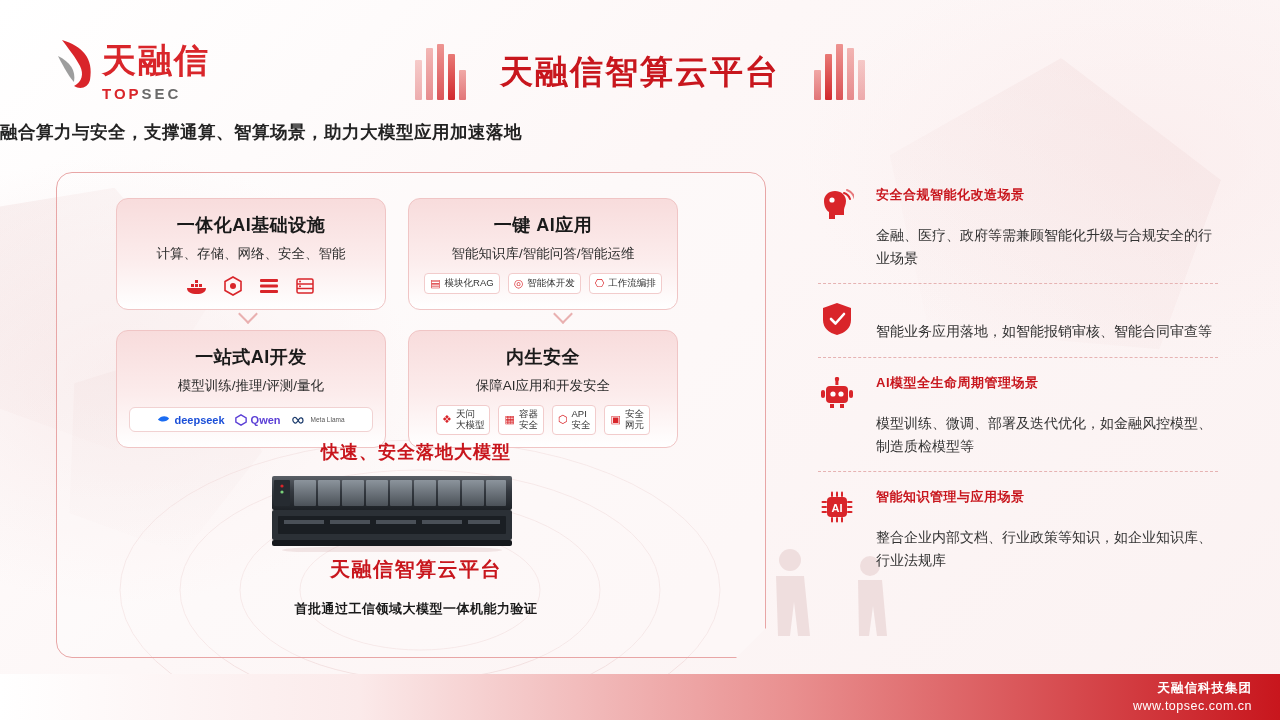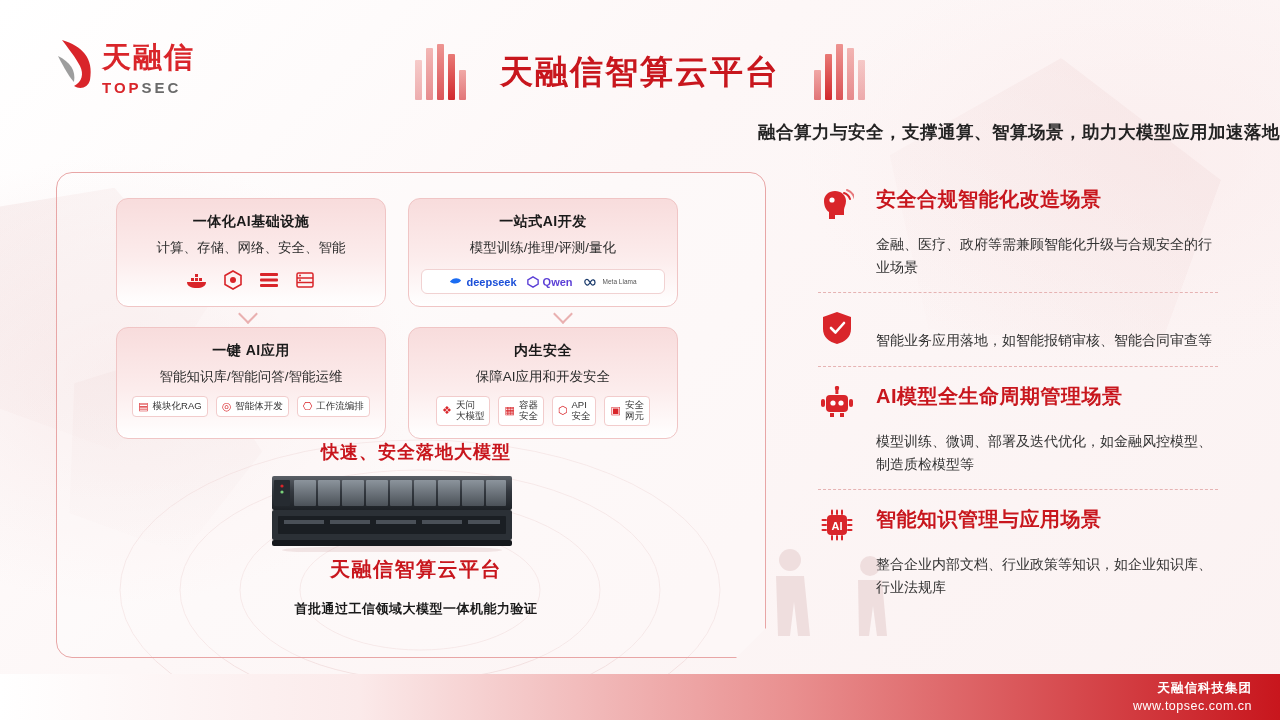--- a/index.html
+++ b/index.html
@@ -36,21 +36,21 @@
     position: absolute; right: 330px; bottom: 40px; width: 220px; height: 150px;
     opacity: .35; pointer-events: none;
   }
 
   
   .logo {
     position: absolute; left: 56px; top: 36px; width: 170px; height: 62px;
   }
   .logo-text { position: absolute; left: 46px; top: 2px; }
   .logo-cn {
-    font-size: 29px; font-weight: bold; color: #d9252a; letter-spacing: 2px;
+    font-size: 34px; font-weight: bold; color: #d9252a; letter-spacing: 2px;
     font-family: "Liberation Serif", serif;
   }
   .logo-en {
     font-size: 15px; font-weight: bold; letter-spacing: 3px; margin-top: 1px;
   }
   .logo-en .red { color: #d9252a; }
   .logo-en .gray { color: #6a6a6a; }
 
   .title-wrap {
     position: absolute; left: 0; right: 0; top: 44px;
@@ -66,21 +66,21 @@
   .bars.right span:nth-child(1){height:30px;opacity:.6}
   .bars.right span:nth-child(2){height:46px;opacity:.95}
   .bars.right span:nth-child(3){height:56px;opacity:.75}
   .bars.right span:nth-child(4){height:52px;opacity:.5}
   .bars.right span:nth-child(5){height:40px;opacity:.35}
   .main-title {
     font-size: 33px; font-weight: bold; color: #c8161d; letter-spacing: 2px;
     white-space: nowrap;
   }
   .subtitle {
-    position: absolute; left: 0; right: 0; top: 120px; text-align: right;
+    position: absolute; left: 0; right: 0; top: 120px; text-align: left;
     font-size: 17.5px; font-weight: bold; color: #232323; letter-spacing: .5px;
   }
 
   
   .left-panel {
     position: absolute; left: 56px; top: 172px; width: 710px; height: 486px;
     border: 1.4px solid #e8a6a6; border-radius: 16px;
     background: rgba(255,255,255,0.25);
     clip-path: polygon(0 0, 100% 0, 100% calc(100% - 30px), calc(100% - 30px) 100%, 0 100%);
   }
@@ -88,21 +88,21 @@
     position: absolute; left: 116px; top: 198px; width: 600px;
     display: grid; grid-template-columns: 270px 270px; gap: 20px 22px;
   }
   .card {
     border-radius: 12px; padding: 14px 12px 12px;
     background: linear-gradient(180deg, #f8dcdc 0%, #fcecec 55%, #ffffff 100%);
     border: 1px solid #f0c5c5;
     text-align: center;
     min-height: 100px;
   }
-  .card-title { font-size: 14px; font-weight: bold; color: #1a1a1a; letter-spacing: .5px; }
+  .card-title { font-size: 18px; font-weight: bold; color: #1a1a1a; letter-spacing: .5px; }
   .card-sub { font-size: 13.5px; color: #2d2d2d; margin-top: 8px; }
   .chip-row { display: flex; justify-content: center; gap: 8px; margin-top: 10px; flex-wrap: nowrap; }
   .chip {
     display: flex; align-items: center; gap: 4px;
     background: #ffffff; border: 1px solid #f2cccc; border-radius: 4px;
     padding: 3px 5px; font-size: 9.5px; color: #333; white-space: nowrap;
   }
   .chip .gl { color: #d9252a; font-size: 11px; line-height: 1; }
   .chip.two-line { flex-direction: row; }
   .chip.two-line .txt { display: flex; flex-direction: column; line-height: 1.15; text-align: left; }
@@ -142,21 +142,21 @@
 
   
   .right-list { position: absolute; left: 818px; top: 186px; width: 400px; }
   .scene { position: relative; padding: 0 0 14px 58px; }
   .scene + .scene { border-top: 1px dashed #e6b3b3; padding-top: 16px; }
   .scene-icon {
     position: absolute; left: 0; top: 0; width: 38px; height: 38px;
     display: flex; align-items: center; justify-content: center; color: #d9252a;
   }
   .scene + .scene .scene-icon { top: 16px; }
-  .scene-title { font-size: 20px; font-weight: bold; color: #c8161d; letter-spacing: .5px; }
+  .scene-title { font-size: 13px; font-weight: bold; color: #c8161d; letter-spacing: .5px; }
   .scene-desc { font-size: 14px; color: #333; line-height: 1.62; margin-top: 20px; }
 
   
   .footer {
     position: absolute; left: 0; bottom: 0; width: 1280px; height: 46px;
     background: linear-gradient(90deg, #ffffff 0%, #fbeaea 28%, #e98f8f 62%, #c8161d 100%);
   }
   .footer-text {
     position: absolute; right: 28px; top: 6px; text-align: right; color: #ffffff;
   }
@@ -264,59 +264,59 @@
                 <line x1="2" y1="12.5" x2="18" y2="12.5"></line>
               </g>
               <circle cx="5" cy="5.5" r="1" fill="#d9252a"></circle>
               <circle cx="5" cy="10.2" r="1" fill="#d9252a"></circle>
             </svg>
         </span>
       </div>
     </div>
 
     <div class="card">
+      <div class="card-title">一键 AI应用</div>
+      <div class="card-sub">智能知识库/智能问答/智能运维</div>
+      <div class="chip-row">
+        <span class="chip">
+          <span class="gl">▤</span>
+          <span>模块化RAG</span>
+        </span>
+        <span class="chip">
+          <span class="gl">◎</span>
+          <span>智能体开发</span>
+        </span>
+        <span class="chip">
+          <span class="gl">⎔</span>
+          <span>工作流编排</span>
+        </span>
+      </div>
+    </div>
+
+    <div class="card">
       <div class="card-title">一站式AI开发</div>
       <div class="card-sub">模型训练/推理/评测/量化</div>
       <div class="brand-row">
         <span class="brand">
           <svg width="13" height="13" viewBox="0 0 14 14">
               <path d="M1 7 c3 -4 9 -5 12 -1 c-2 3 -8 5 -12 1z" fill="#1b6cf2"></path>
             </svg>
           <span>deepseek</span>
         </span>
         <span class="brand qwen">
           <svg width="12" height="12" viewBox="0 0 14 14">
               <path d="M7 1 l6 3.5 v5 L7 13 L1 9.5 v-5z" fill="none" stroke="#5b3fd6" stroke-width="1.6"></path>
             </svg>
           <span>Qwen</span>
         </span>
         <span class="brand llama">
           <svg width="16" height="12" viewBox="0 0 18 12">
               <path d="M2 6 c0 -3 3 -4 4.5 -1.5 L9 8 c1.5 2.5 4.5 1.5 4.5 -1.5 c0 -3 -3 -4 -4.5 -1.5 L7 8 C5.5 10.5 2.5 9.5 2 6z" fill="none" stroke="#1a3a6b" stroke-width="1.4"></path>
             </svg>
           <span class="sub">Meta Llama</span>
-        </span>
-      </div>
-    </div>
-
-    <div class="card">
-      <div class="card-title">一键 AI应用</div>
-      <div class="card-sub">智能知识库/智能问答/智能运维</div>
-      <div class="chip-row">
-        <span class="chip">
-          <span class="gl">▤</span>
-          <span>模块化RAG</span>
-        </span>
-        <span class="chip">
-          <span class="gl">◎</span>
-          <span>智能体开发</span>
-        </span>
-        <span class="chip">
-          <span class="gl">⎔</span>
-          <span>工作流编排</span>
         </span>
       </div>
     </div>
 
     <div class="card">
       <div class="card-title">内生安全</div>
       <div class="card-sub">保障AI应用和开发安全</div>
       <div class="chip-row">
         <span class="chip two-line">
           <span class="gl">❖</span>

